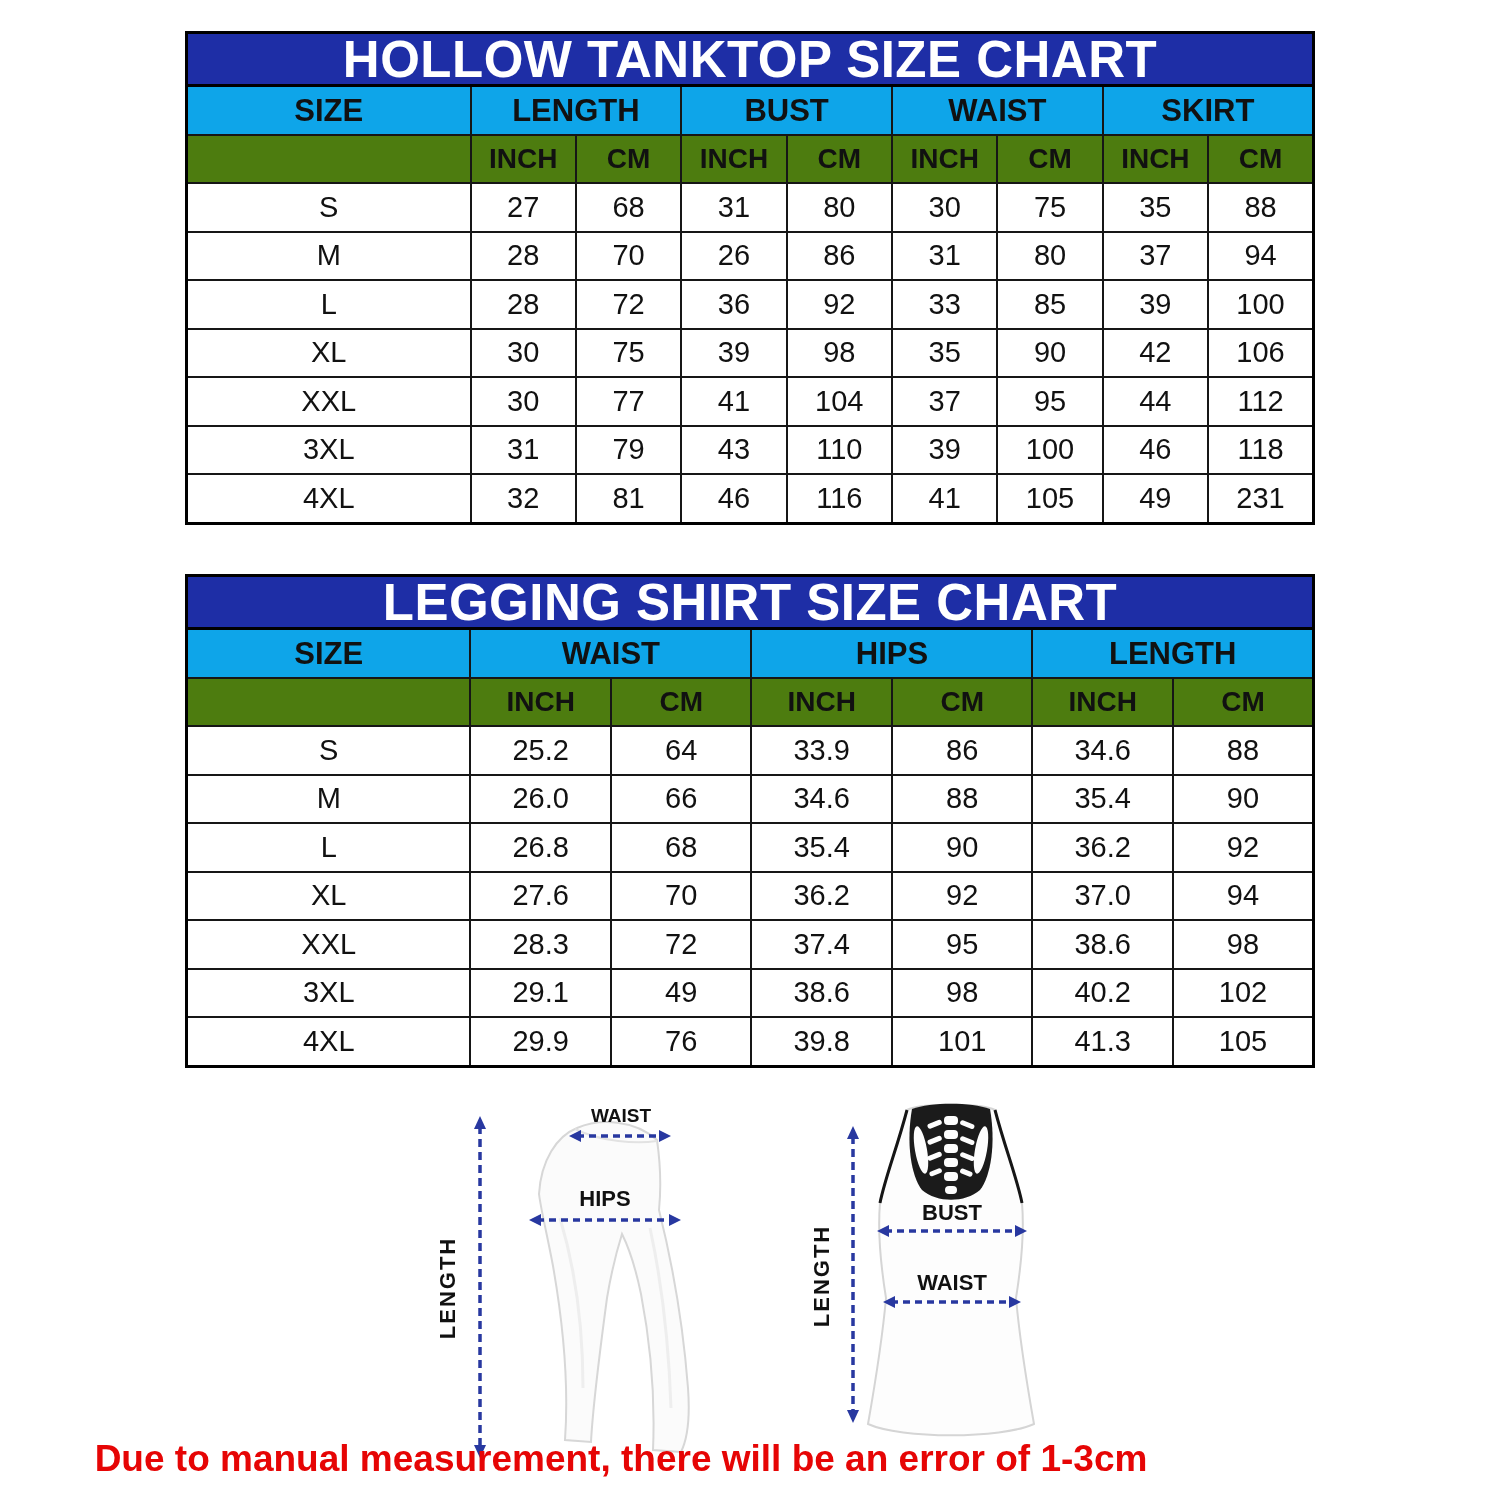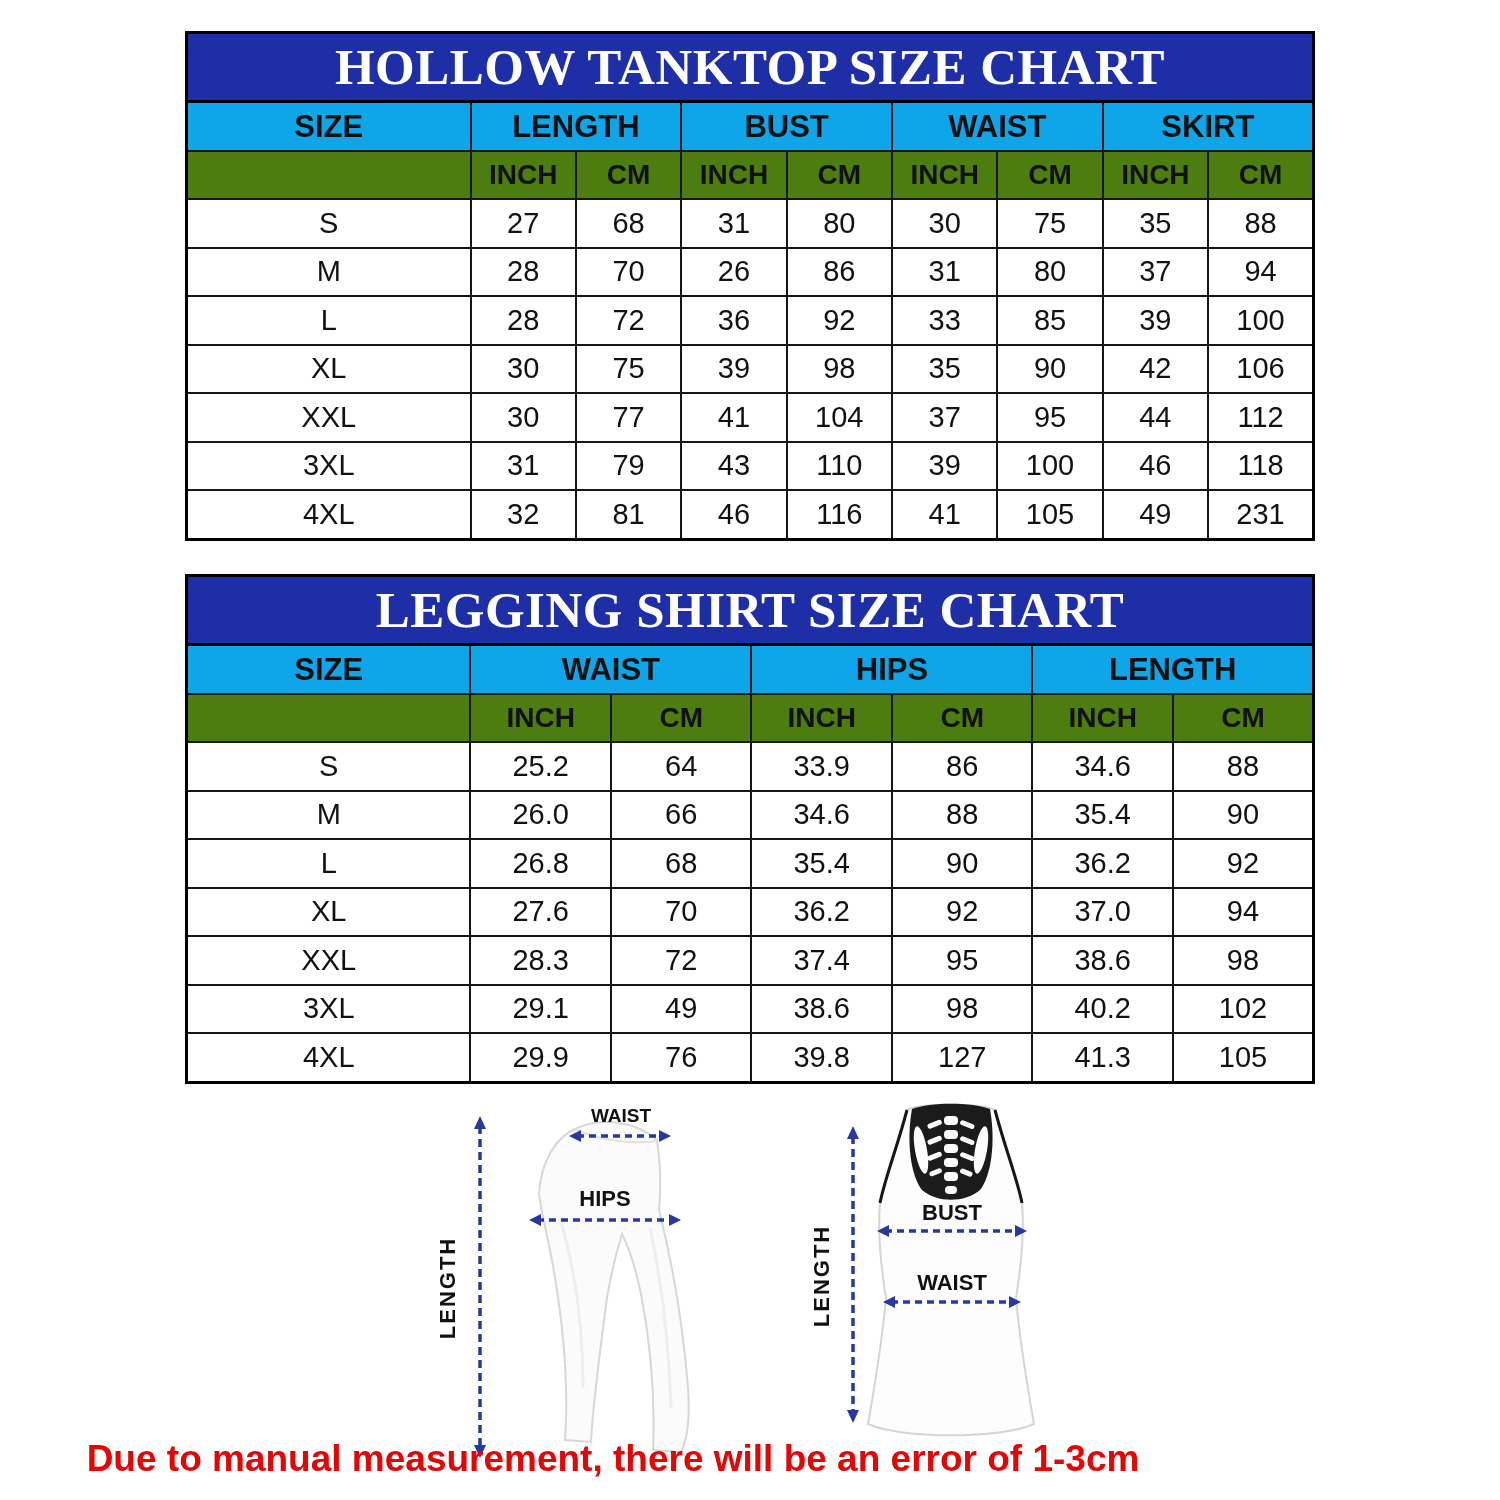--- a/index.html
+++ b/index.html
@@ -2,40 +2,40 @@
 <html><head>
 <meta charset="utf-8">
 <style>
   html,body{margin:0;padding:0;}
   body{
     width:1500px;height:1500px;position:relative;background:#ffffff;
     font-family:"Liberation Sans", sans-serif;overflow:hidden;
   }
   .chart{position:absolute;left:185px;width:1130px;}
   .title-bar{
-    height:72px;background:#1e2ea6;border:3px solid #000;box-sizing:border-box;
-    display:flex;align-items:center;justify-content:center;font-family:Liberation Serif, serif;
+    height:56px;background:#1e2ea6;border:3px solid #000;box-sizing:border-box;
+    display:flex;align-items:center;justify-content:center;
   }
   .title-bar span{
     color:#ffffff;font-size:51px;font-weight:bold;letter-spacing:.5px;white-space:nowrap;
   }
   table.size-table{
     width:100%;border-collapse:collapse;table-layout:fixed;
     border:3px solid #000;margin-top:-3px;background:#fff;
   }
   table.size-table th, table.size-table td{
     border:2px solid #161616;text-align:center;vertical-align:middle;
     padding:0;overflow:hidden;color:#111;
   }
   tr.group-row th{background:#0ea5e9;font-size:31px;font-weight:bold;height:47px;}
   tr.unit-row th{background:#4d7c0f;font-size:28px;font-weight:bold;height:46px;}
   tbody.rows td{font-size:29px;font-weight:400;height:46.5px;background:#fff;}
   .note{
     position:absolute;left:0;top:1438px;width:1226px;text-align:center;
-    color:#e60505;font-size:37px;font-weight:bold;white-space:nowrap;
+    color:#e60505;font-size:37px;font-weight:bold;white-space:nowrap;padding-left:8px;
   }
   .diagram{position:absolute;}
   svg text{font-family:"Liberation Sans", sans-serif;}
 </style>
 </head>
 <body>
 
 <section class="chart" style="top:31px">
   <div class="title-bar">
     <span>HOLLOW TANKTOP SIZE CHART</span>
@@ -238,21 +238,21 @@
           <td>38.6</td>
           <td>98</td>
           <td>40.2</td>
           <td>102</td>
         </tr>
         <tr>
           <td>4XL</td>
           <td>29.9</td>
           <td>76</td>
           <td>39.8</td>
-          <td>127</td>
+          <td>101</td>
           <td>41.3</td>
           <td>105</td>
         </tr>
       </tbody>
   </table>
 </section>
 
 <div class="diagram" style="left:425px;top:1098px;width:340px;height:370px;">
   <svg width="340" height="370" viewBox="0 0 340 370">
 

